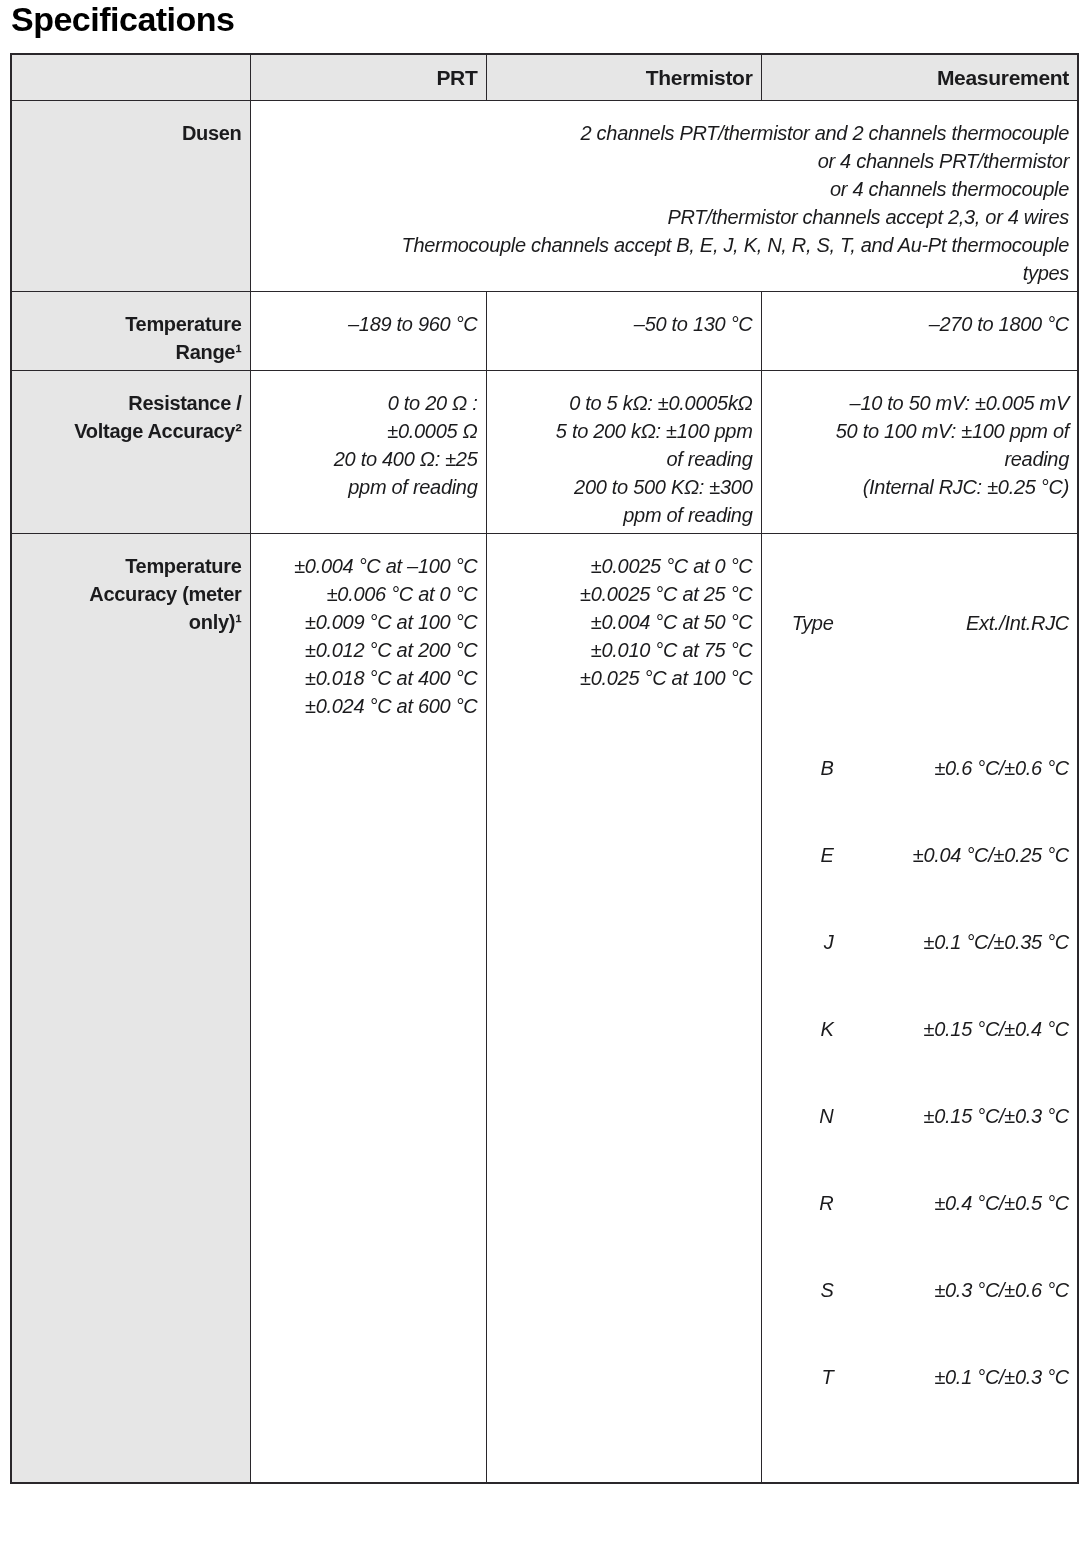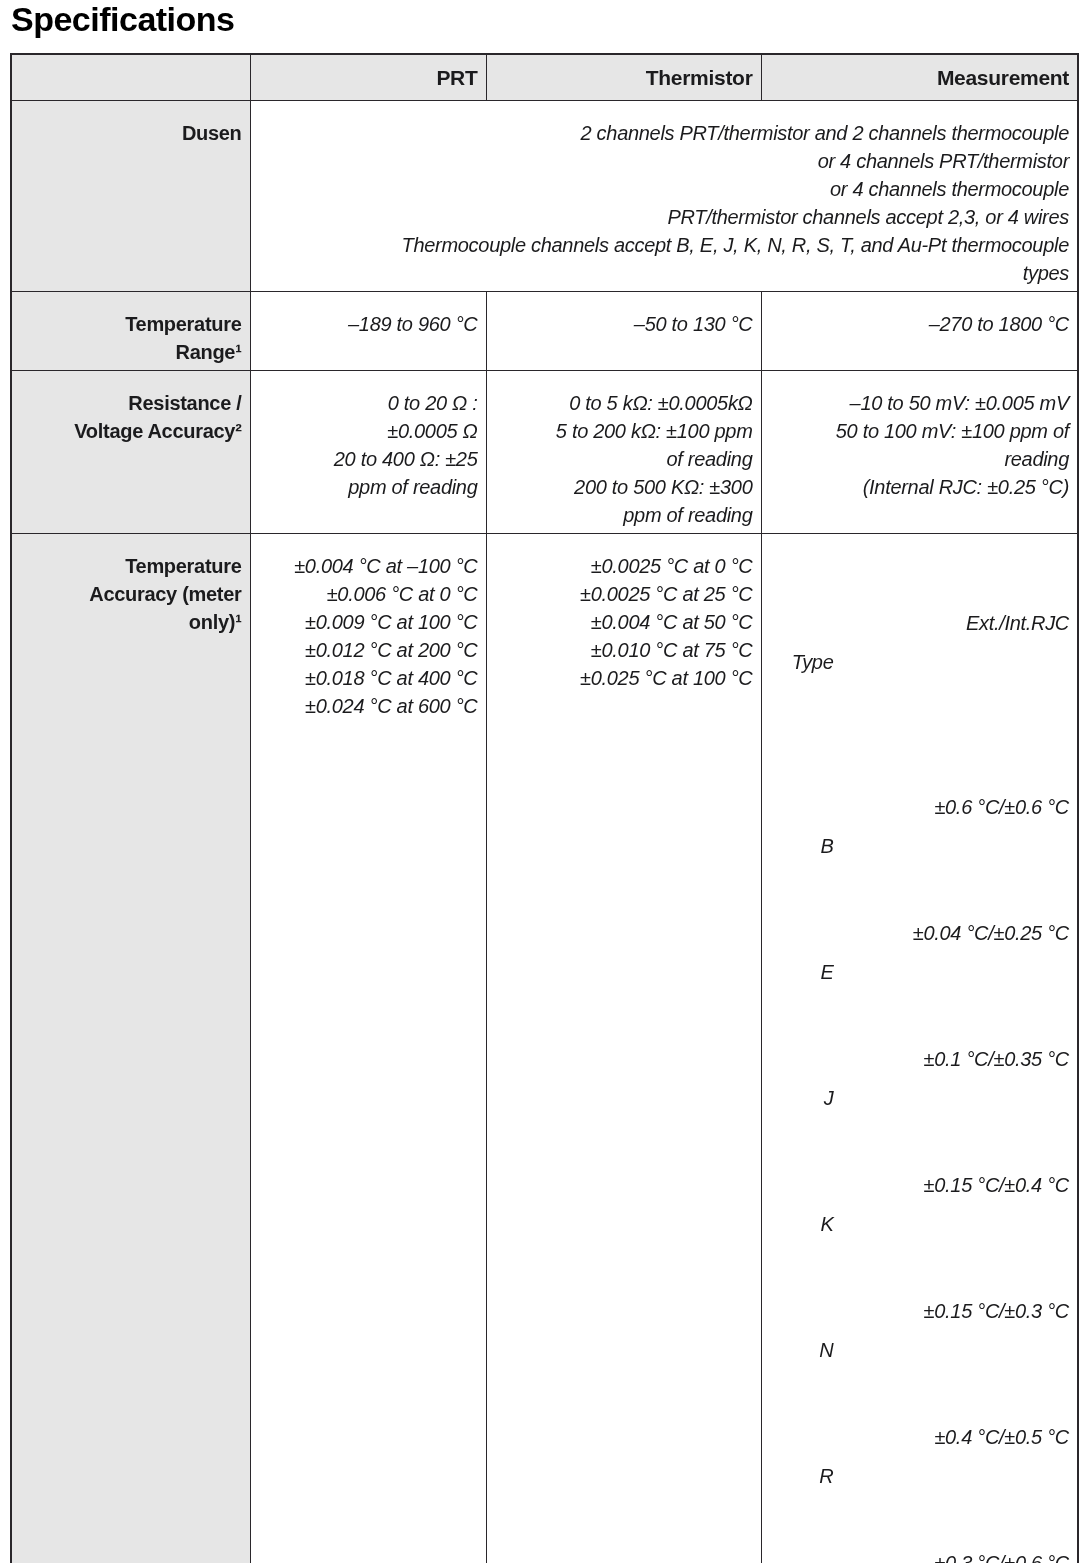--- a/index.html
+++ b/index.html
@@ -50,21 +50,21 @@
     tr.h-header      { height: 46px;  }
     tr.r-inputs      { height: 178px; }
     tr.r-trange      { height: 71px;  }
     tr.r-mrange      { height: 69px;  }
     tr.r-rv          { height: 149px; }
     tr.r-char        { height: 148px; }
     tr.r-tacc        { height: 290px; }
     
     .tc-grid { line-height: 29px; }
     .tc-line { display: flex; }
-    .tc-type { flex: 0 0 60px; margin-top: 39px; }
+    .tc-type { flex: 0 0 60px; }
     .tc-val  { flex: 1 1 auto; }
   </style>
 </head>
 <body>
 
 <div class="page">
 
   <h1 class="doc-title">Specifications</h1>
 
   <table class="spec">

